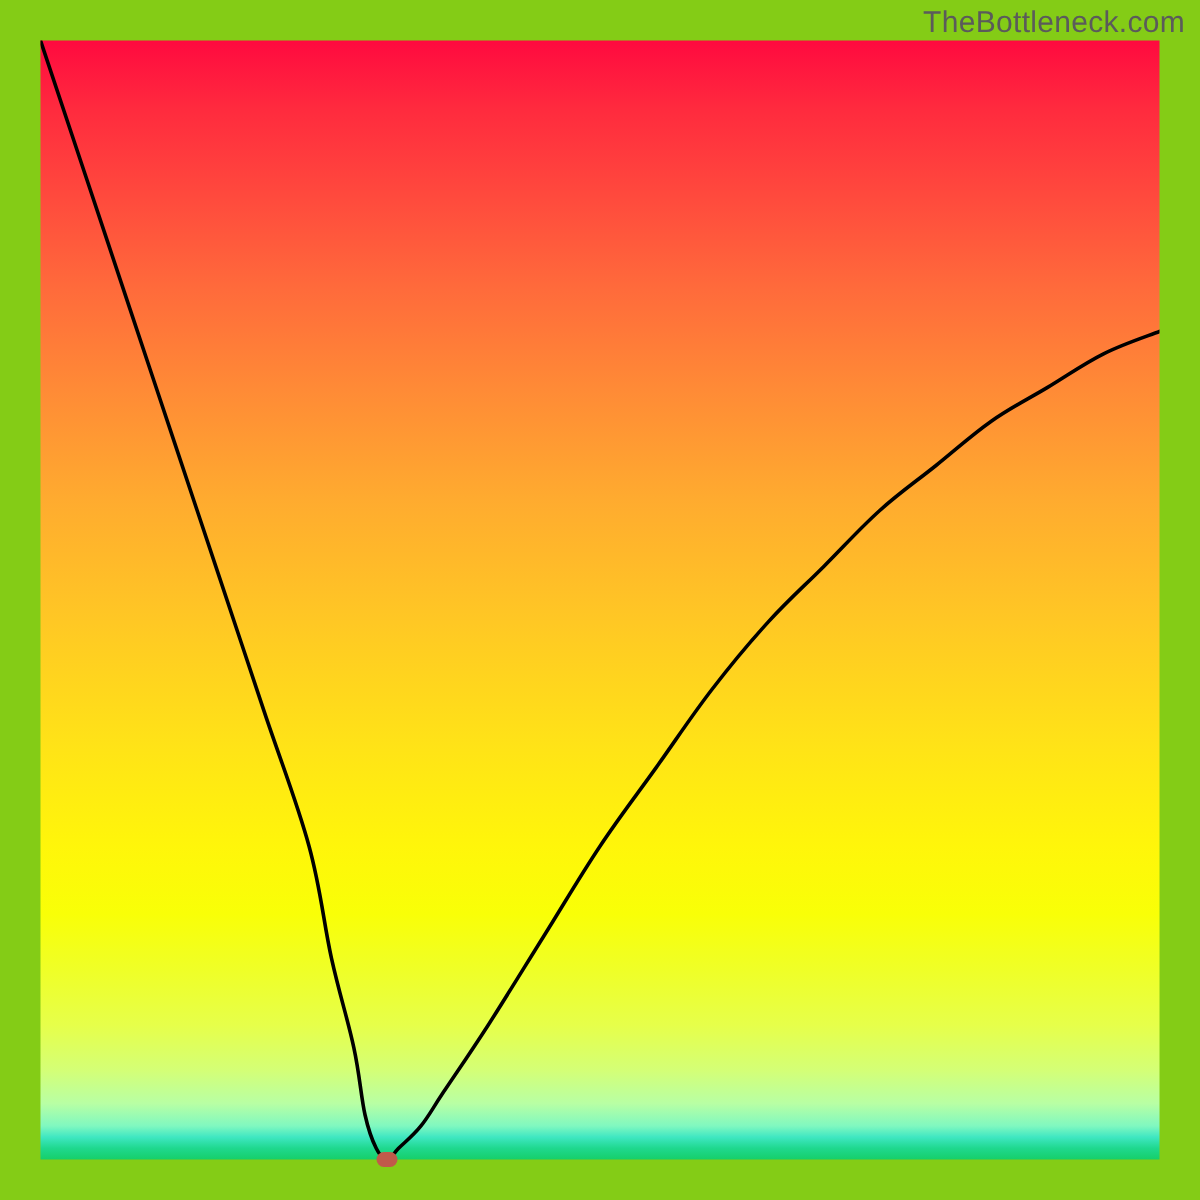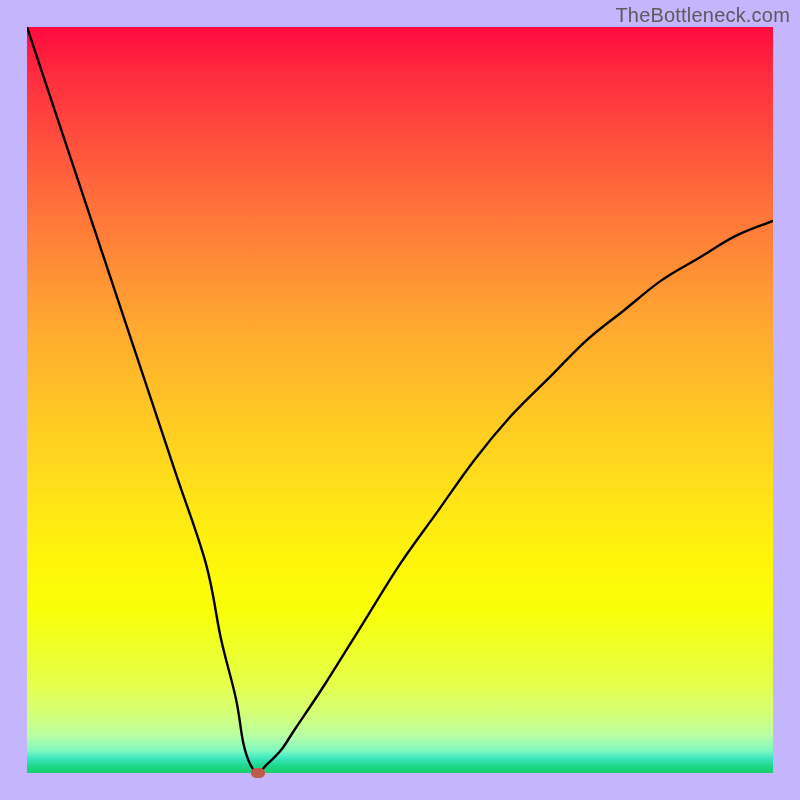--- a/index.html
+++ b/index.html
@@ -10,21 +10,21 @@
     background: #000;
     font-family: Arial, Helvetica, sans-serif;
     overflow: hidden;
   }
   .frame {
     position: absolute;
     left: 0;
     top: 0;
     width: 800px;
     height: 800px;
-    background: #c4b5fd;
+    background: #84cc16;
   }
   .plot {
     position: absolute;
     left: 27px;
     top: 27px;
     width: 746px;
     height: 746px;
     
     background: linear-gradient(
       to bottom,

